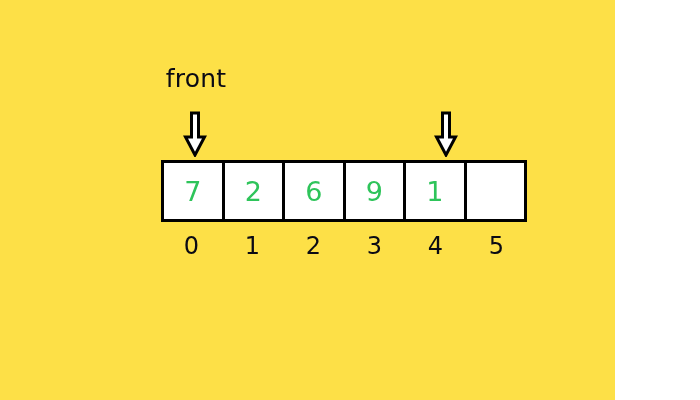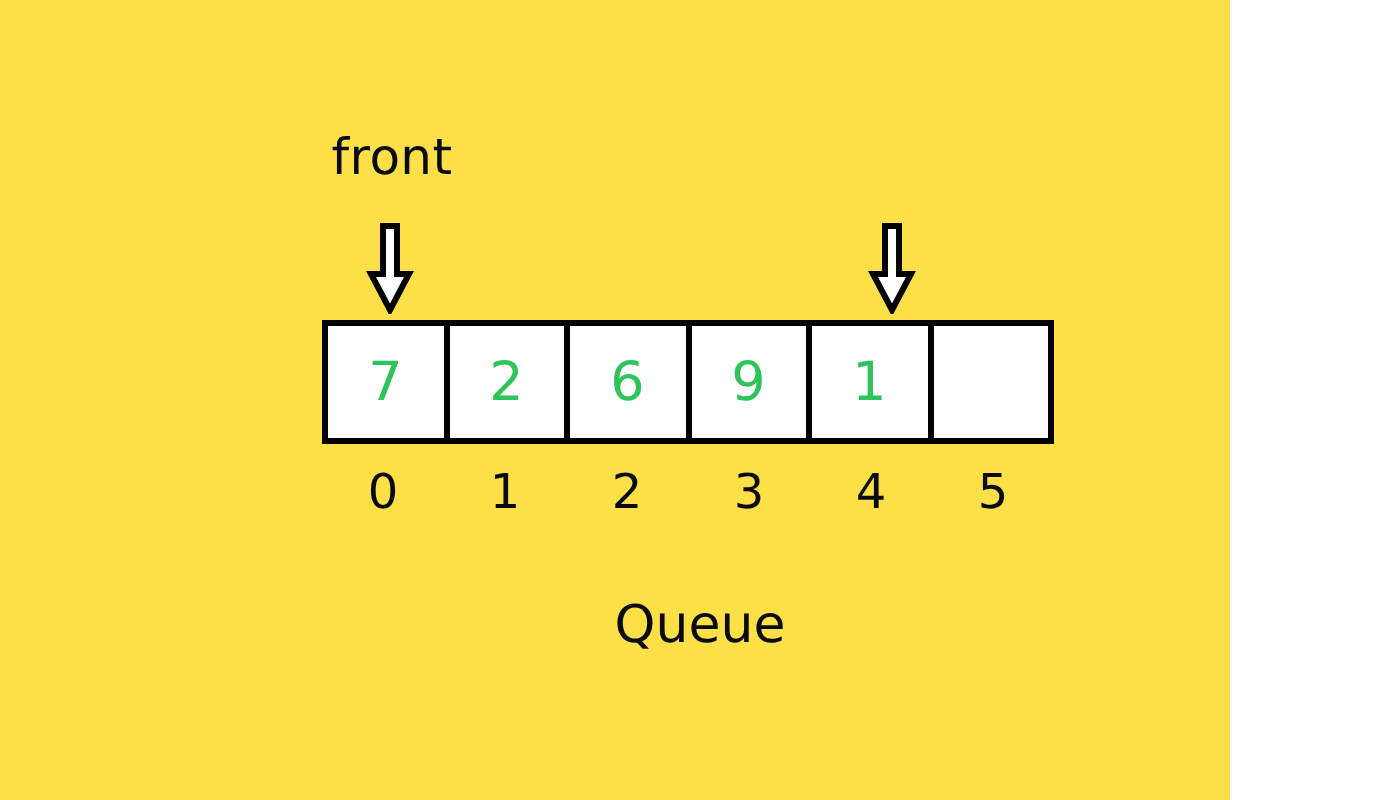--- a/index.html
+++ b/index.html
@@ -131,15 +131,14 @@
 
   <div id="index-row">
     <div class="index-label">0</div>
     <div class="index-label">1</div>
     <div class="index-label">2</div>
     <div class="index-label">3</div>
     <div class="index-label">4</div>
     <div class="index-label">5</div>
   </div>
 
-  <div id="caption">Queue</div>
 
 </div>
 
 </body></html>

